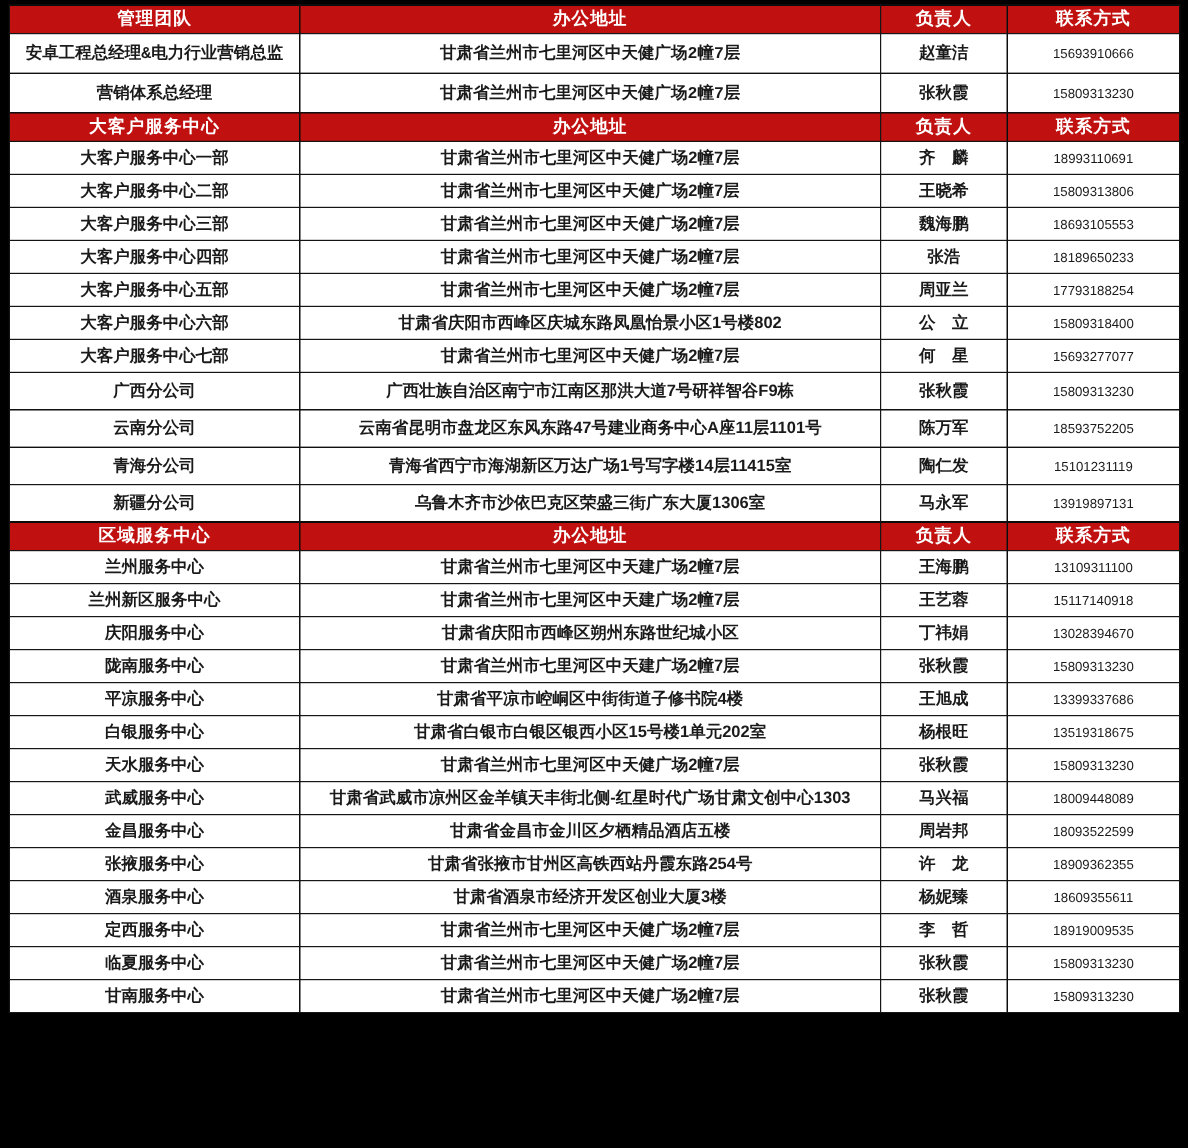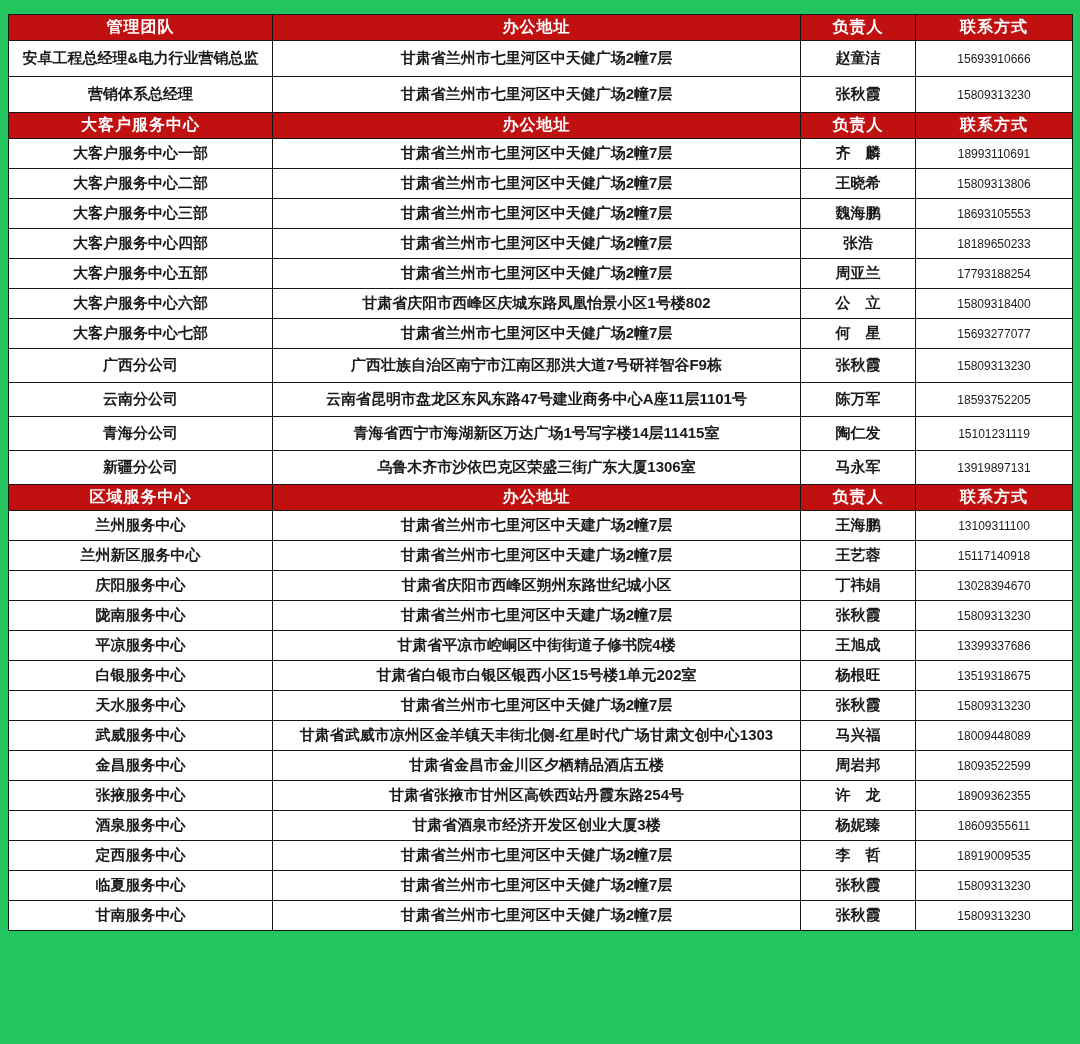--- a/index.html
+++ b/index.html
@@ -5,22 +5,22 @@
   html, body {
     margin: 0;
     padding: 0;
     background: #ffffff;
     font-family: "Liberation Sans", "DejaVu Sans", sans-serif;
   }
   .page {
     width: 1080px;
     height: 1044px;
     box-sizing: border-box;
-    padding: 14px 8px;
-    background: #22c55e;
+    padding: 4px 8px;
+    background: #000000;
   }
   table.contact-table {
     width: 1064px;
     border-collapse: collapse;
     table-layout: fixed;
   }
   table.contact-table td {
     border: 1.5px solid #161616;
     text-align: center;
     vertical-align: middle;
@@ -41,21 +41,21 @@
     color: #1a1a1a;
     font-weight: 700;
     font-size: 15px;
   }
   tr.data-row td.phone-cell {
     font-weight: 400;
     font-size: 12px;
     font-family: "Liberation Sans", "DejaVu Sans", sans-serif;
   }
   
-  tr.sec0 td { height: 36px; }
+  tr.sec0 td { height: 36px; font-family: Liberation Mono, monospace; }
   tr.sec1 td { height: 30px; }
   tr.sec2 td { height: 34px; }
   tr.sec3 td { height: 30px; margin-left: 39px; }
 </style>
 </head>
 <body>
 
 <div class="page">
   <table class="contact-table">
     <colgroup>

